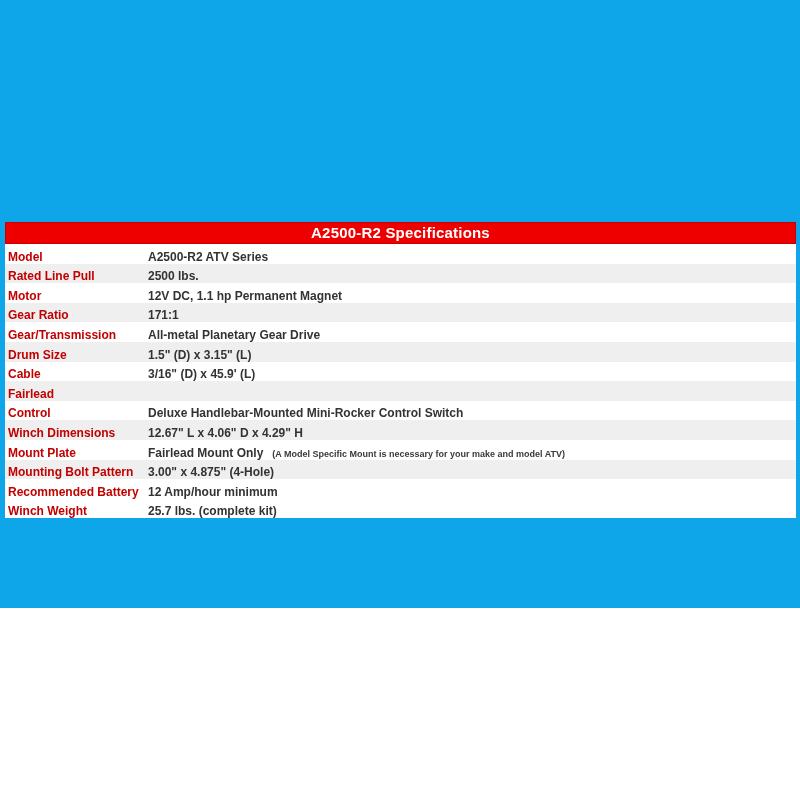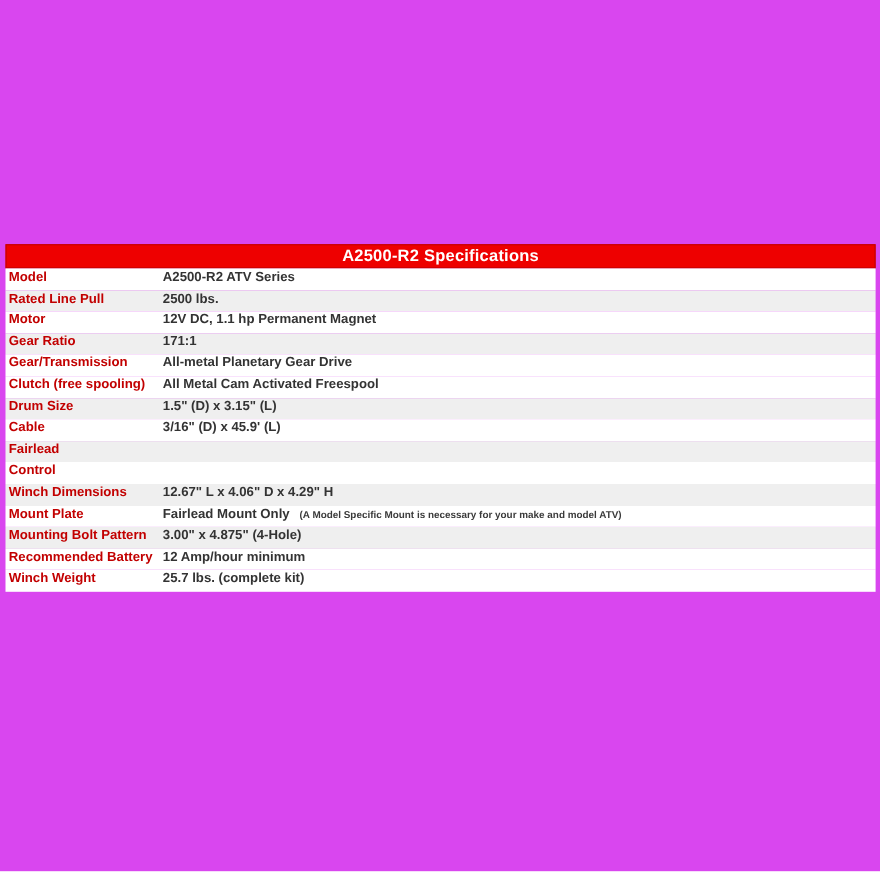--- a/index.html
+++ b/index.html
@@ -6,22 +6,22 @@
     margin: 0;
     padding: 0;
     background: #ffffff;
     width: 800px;
     height: 800px;
     font-family: "Liberation Sans", sans-serif;
   }
   .page {
     position: relative;
     width: 800px;
-    height: 792px;
-    background: #d946ef;
+    height: 608px;
+    background: #0ea5e9;
     overflow: hidden;
     text-decoration: underline;
   }
   .spec-table {
     position: absolute;
     left: 5px;
     top: 222px;
     width: 791px;
   }
   .spec-header {
@@ -35,21 +35,21 @@
     text-align: center;
     line-height: 20px;
     letter-spacing: 0.2px;
   }
   .spec-rows {
     width: 100%;
   }
   .spec-row {
     box-sizing: border-box;
     display: flex;
-    align-items: flex-start;
+    align-items: flex-end;
     height: 19.6px;
     background: var(--row-bg, #ffffff);
   }
   .spec-row.alt {
     background: var(--row-alt-bg, #efefef);
   }
   .spec-label {
     box-sizing: border-box;
     flex: 0 0 143px;
     padding-left: 3px;
@@ -93,37 +93,34 @@
           <div class="spec-value"><span>12V DC, 1.1 hp Permanent Magnet</span></div>
         </div>
         <div class="spec-row alt">
           <div class="spec-label">Gear Ratio</div>
           <div class="spec-value"><span>171:1</span></div>
         </div>
         <div class="spec-row">
           <div class="spec-label">Gear/Transmission</div>
           <div class="spec-value"><span>All-metal Planetary Gear Drive</span></div>
         </div>
-        <div class="spec-row">
-          <div class="spec-label">Clutch (free spooling)</div>
-          <div class="spec-value"><span>All Metal Cam Activated Freespool</span></div>
-        </div>
         <div class="spec-row alt">
           <div class="spec-label">Drum Size</div>
           <div class="spec-value"><span>1.5" (D) x 3.15" (L)</span></div>
         </div>
         <div class="spec-row">
           <div class="spec-label">Cable</div>
           <div class="spec-value"><span>3/16" (D) x 45.9' (L)</span></div>
         </div>
         <div class="spec-row alt">
           <div class="spec-label">Fairlead</div>
         </div>
         <div class="spec-row">
           <div class="spec-label">Control</div>
+          <div class="spec-value"><span>Deluxe Handlebar-Mounted Mini-Rocker Control Switch</span></div>
         </div>
         <div class="spec-row alt">
           <div class="spec-label">Winch Dimensions</div>
           <div class="spec-value"><span>12.67" L x 4.06" D x 4.29" H</span></div>
         </div>
         <div class="spec-row">
           <div class="spec-label">Mount Plate</div>
           <div class="spec-value"><span>Fairlead Mount Only</span><span class="spec-note">(A Model Specific Mount is necessary for your make and model ATV)</span></div>
         </div>
         <div class="spec-row alt">

